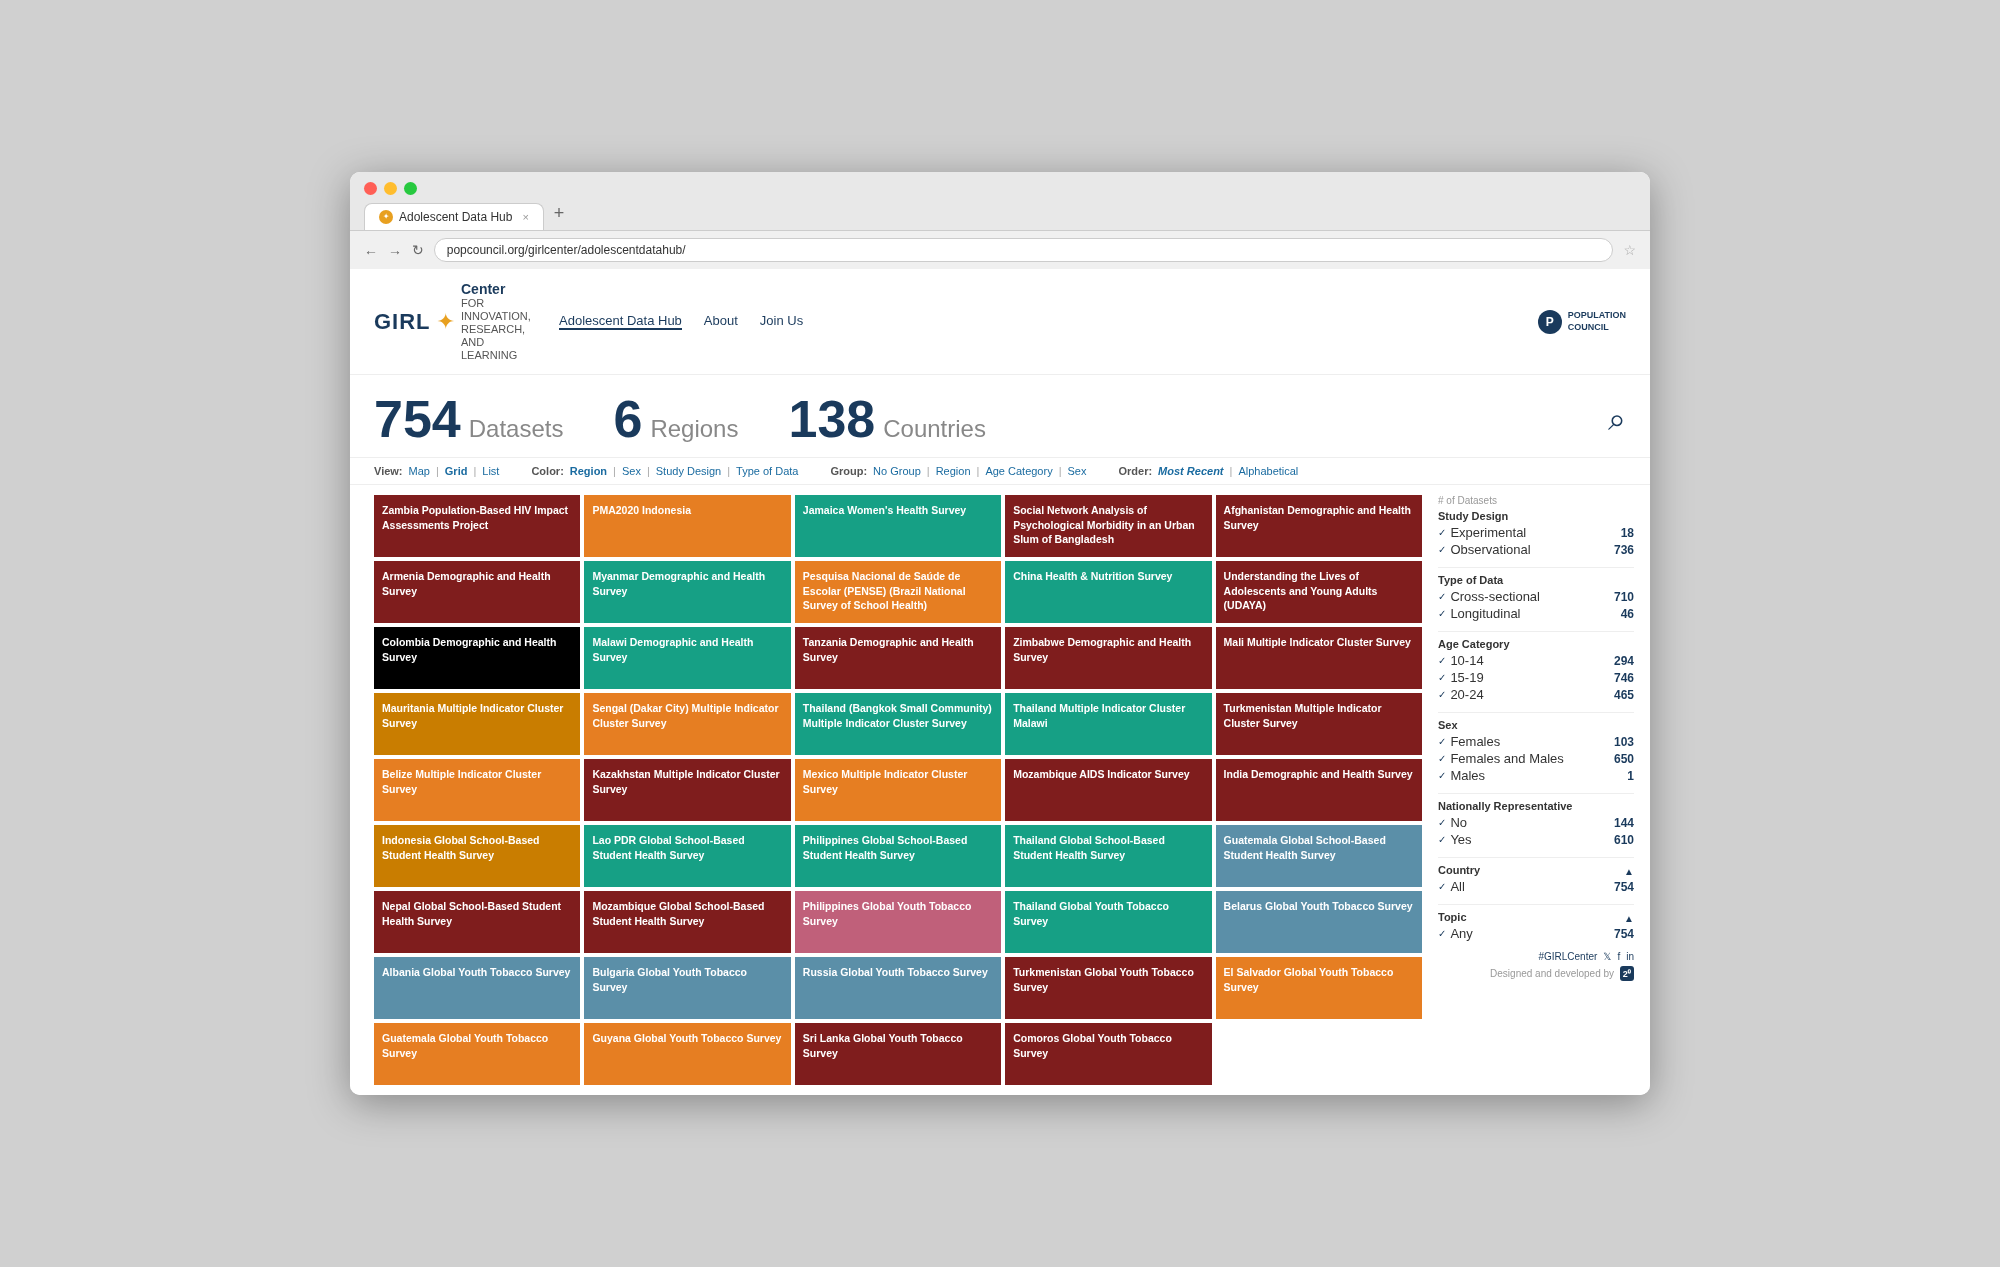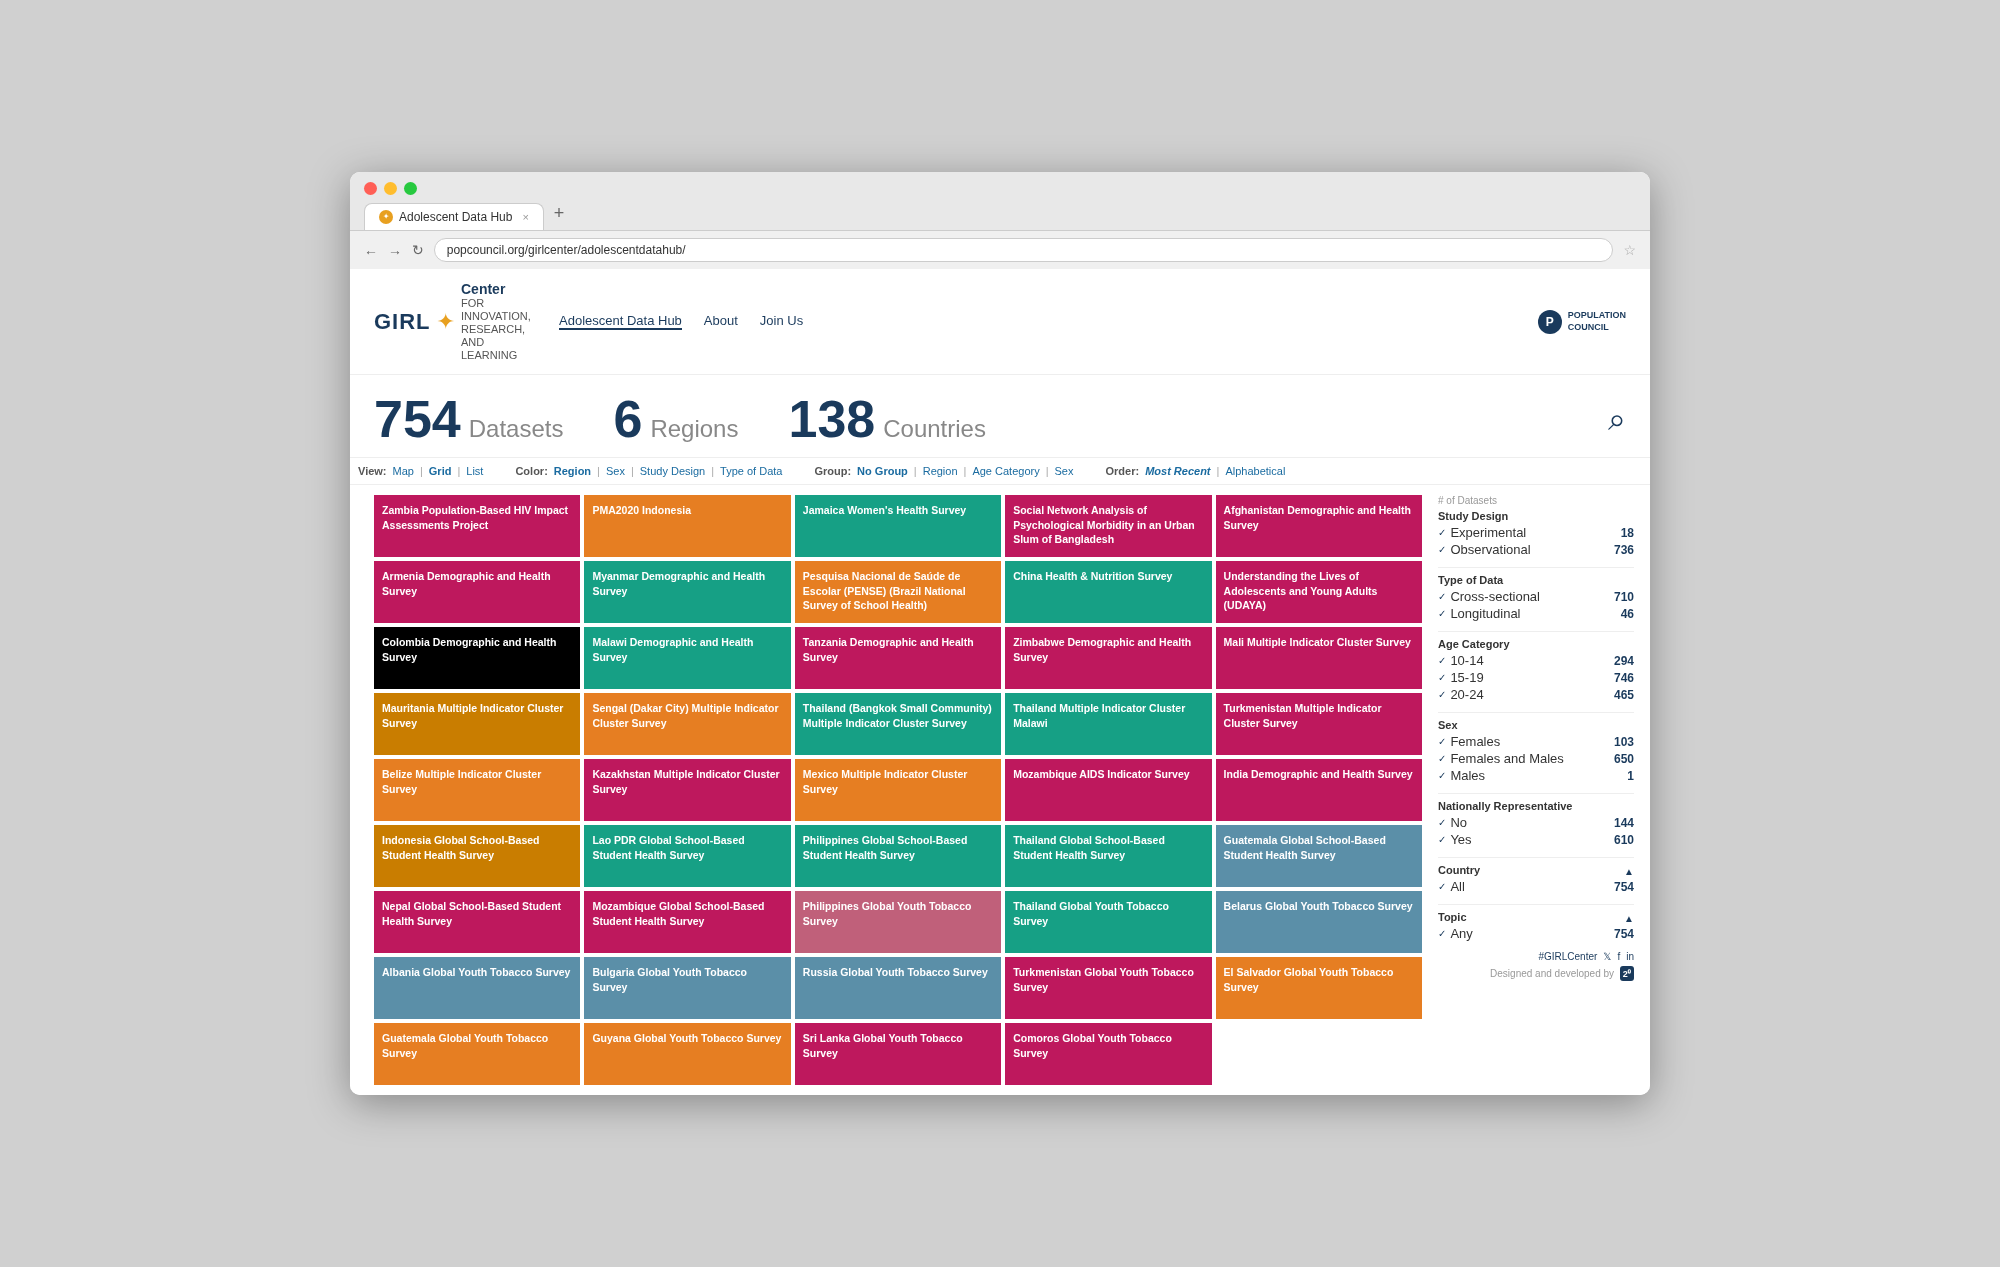--- a/index.html
+++ b/index.html
@@ -171,21 +171,21 @@
     }
     .search-icon-large {
       margin-left: auto;
       font-size: 32px;
       color: #1a3a5c;
       cursor: pointer;
     }
 
     
     .controls-bar {
-      padding: 7px 8px;
+      padding: 7px 24px;
       font-size: 11px;
       color: #333;
       display: flex;
       align-items: center;
       gap: 6px;
       border-bottom: 1px solid #eee;
       flex-wrap: wrap;
     }
     .controls-label { font-weight: bold; color: #555; }
     .controls-link { color: #1a6ba0; cursor: pointer; text-decoration: none; }
@@ -213,21 +213,21 @@
       font-weight: bold;
       color: #fff;
       line-height: 1.35;
       min-height: 62px;
       cursor: pointer;
       display: flex;
       align-items: flex-start;
     }
 
     
-    .color-red { background: #be185d; }
+    .color-red { background: #7f1d1d; }
     .color-orange { background: #e67e22; }
     .color-teal { background: #16a085; }
     .color-steel { background: #5b8fa8; }
     .color-olive { background: #000000; }
     .color-rose { background: #c0607a; }
     .color-amber { background: #c97d00; }
 
     
     .sidebar {
       width: 220px;
@@ -373,21 +373,21 @@
       <span class="controls-label">Color:</span>
       <a class="controls-link" style="font-weight:bold;">Region</a>
       <span class="controls-sep">|</span>
       <a class="controls-link">Sex</a>
       <span class="controls-sep">|</span>
       <a class="controls-link">Study Design</a>
       <span class="controls-sep">|</span>
       <a class="controls-link">Type of Data</a>
       <span class="controls-spacer"></span>
       <span class="controls-label">Group:</span>
-      <a class="controls-link" style="font-weight:bold;">No Group</a>
+      <a class="controls-link" style="font-weight:normal;">No Group</a>
       <span class="controls-sep">|</span>
       <a class="controls-link">Region</a>
       <span class="controls-sep">|</span>
       <a class="controls-link">Age Category</a>
       <span class="controls-sep">|</span>
       <a class="controls-link">Sex</a>
       <span class="controls-spacer"></span>
       <span class="controls-label">Order:</span>
       <a class="controls-link" style="font-weight:bold;font-style:italic;">Most Recent</a>
       <span class="controls-sep">|</span>

